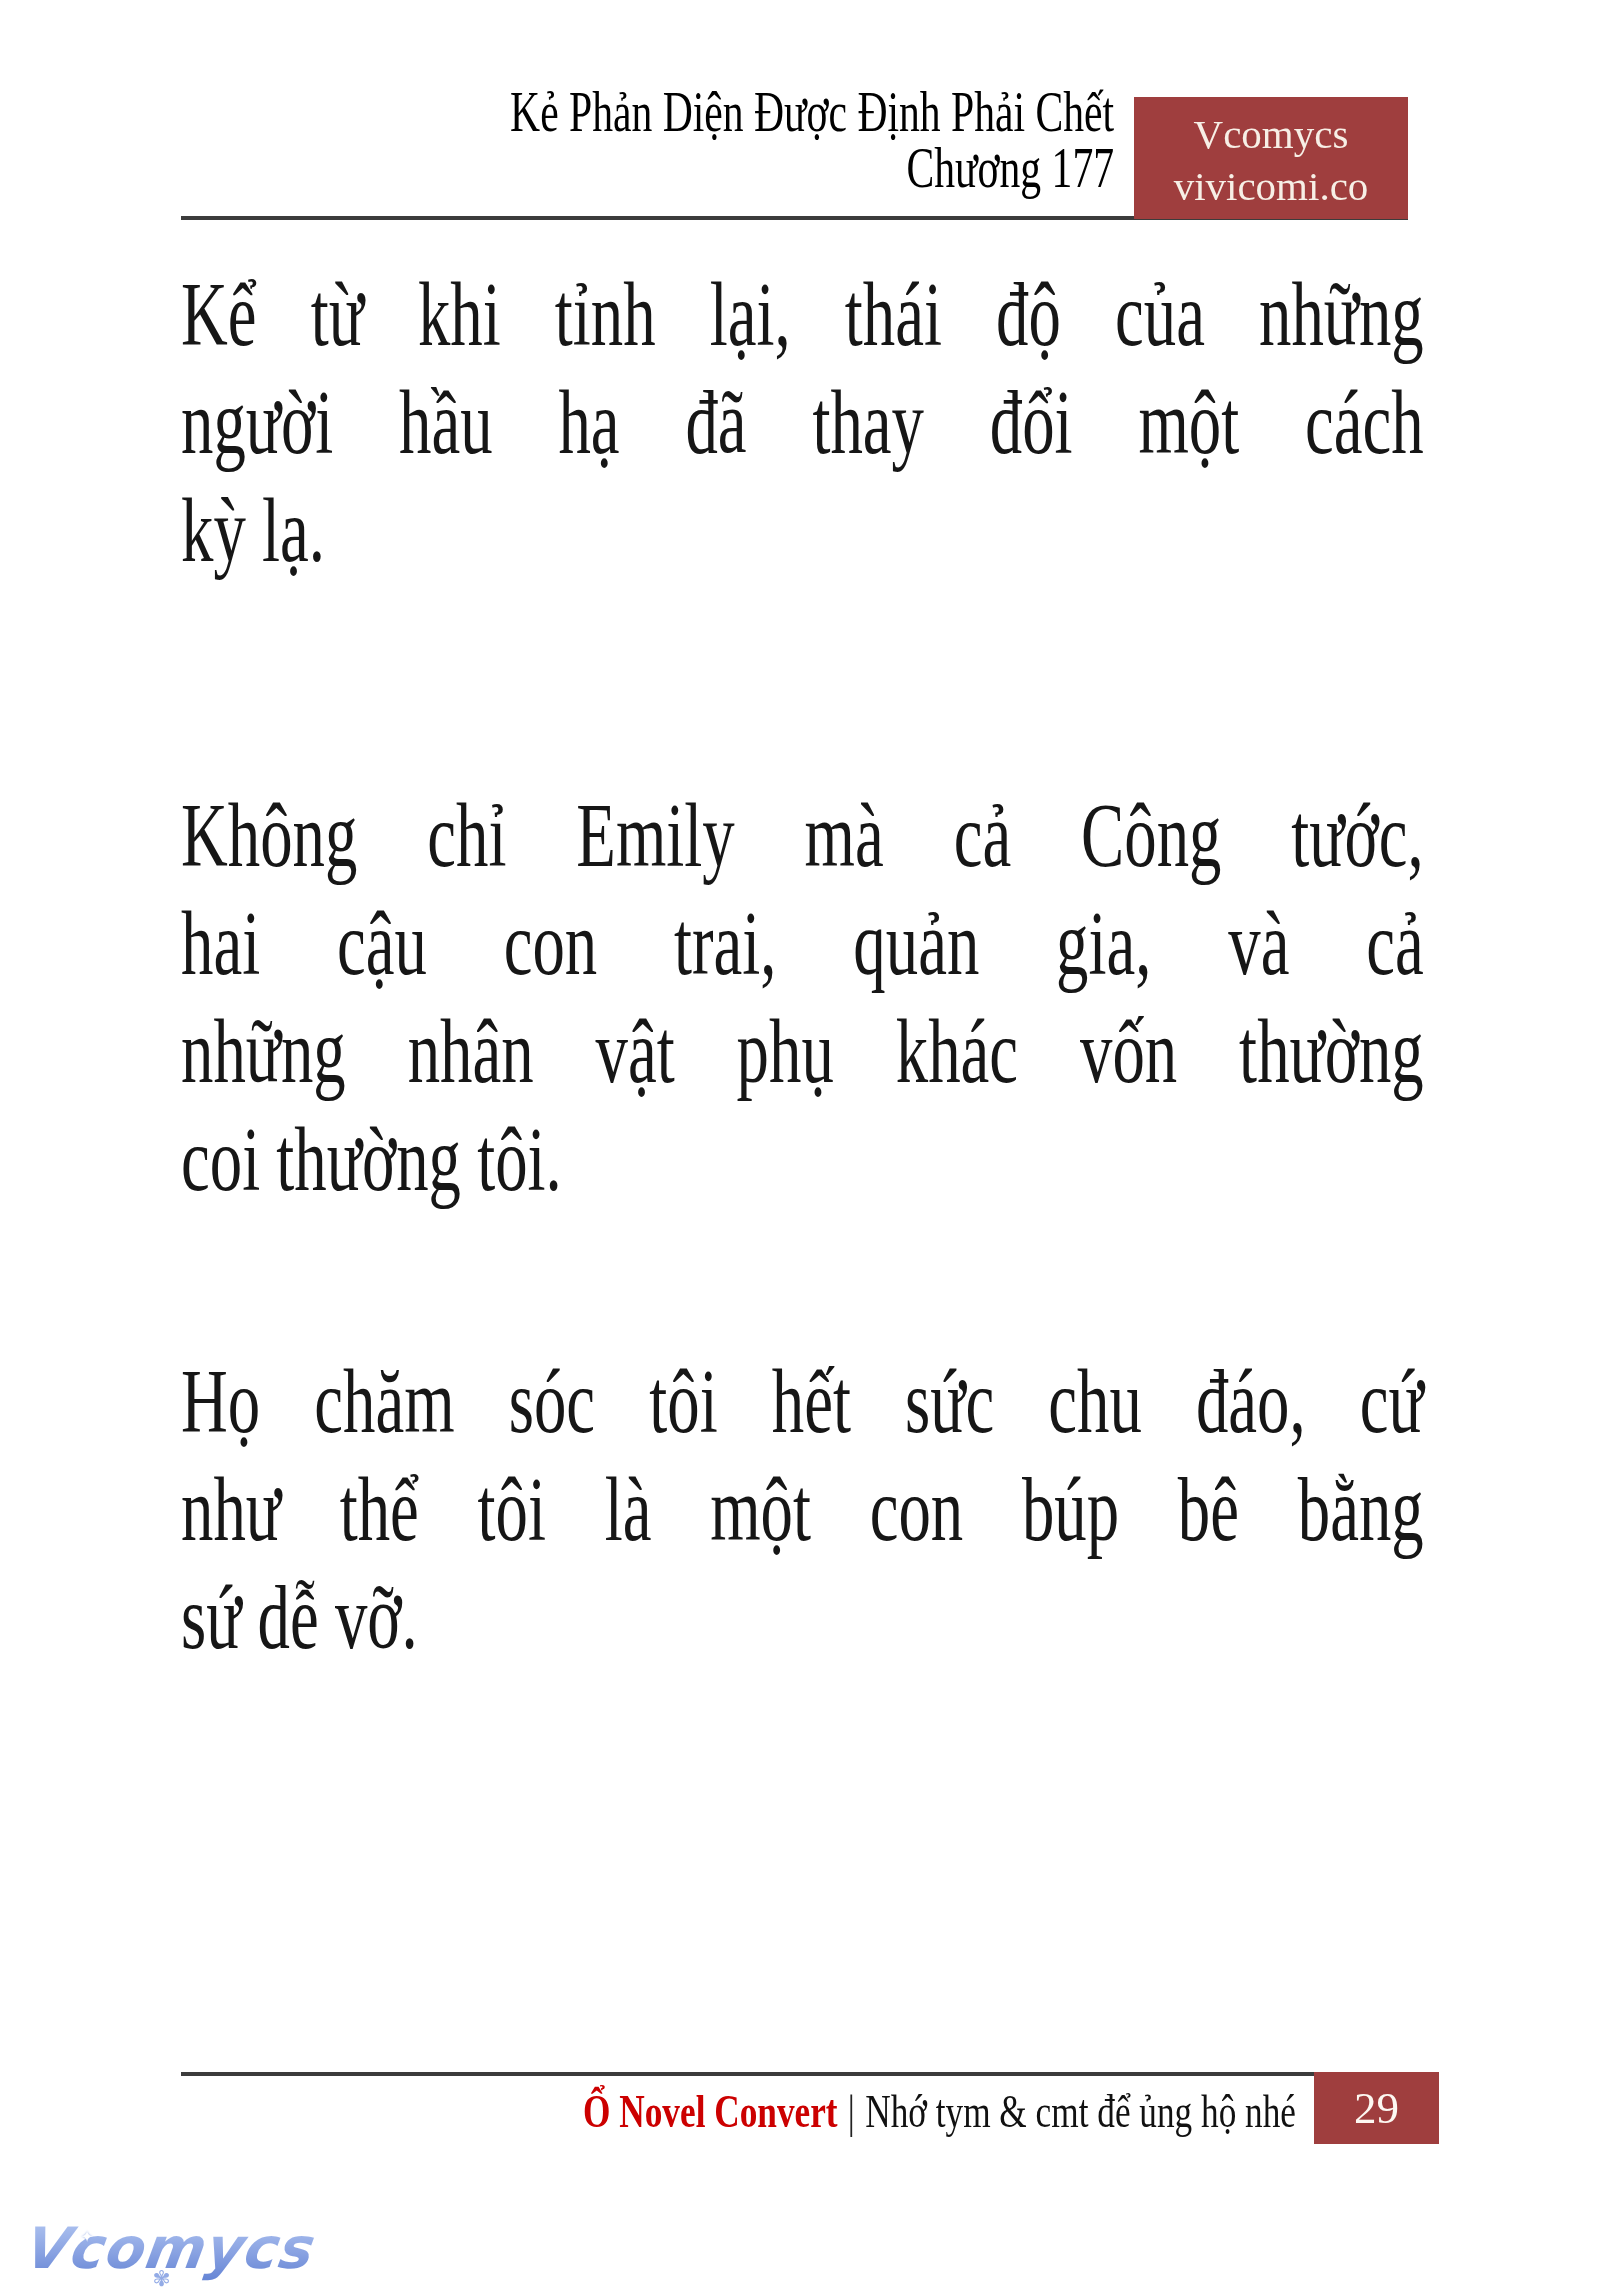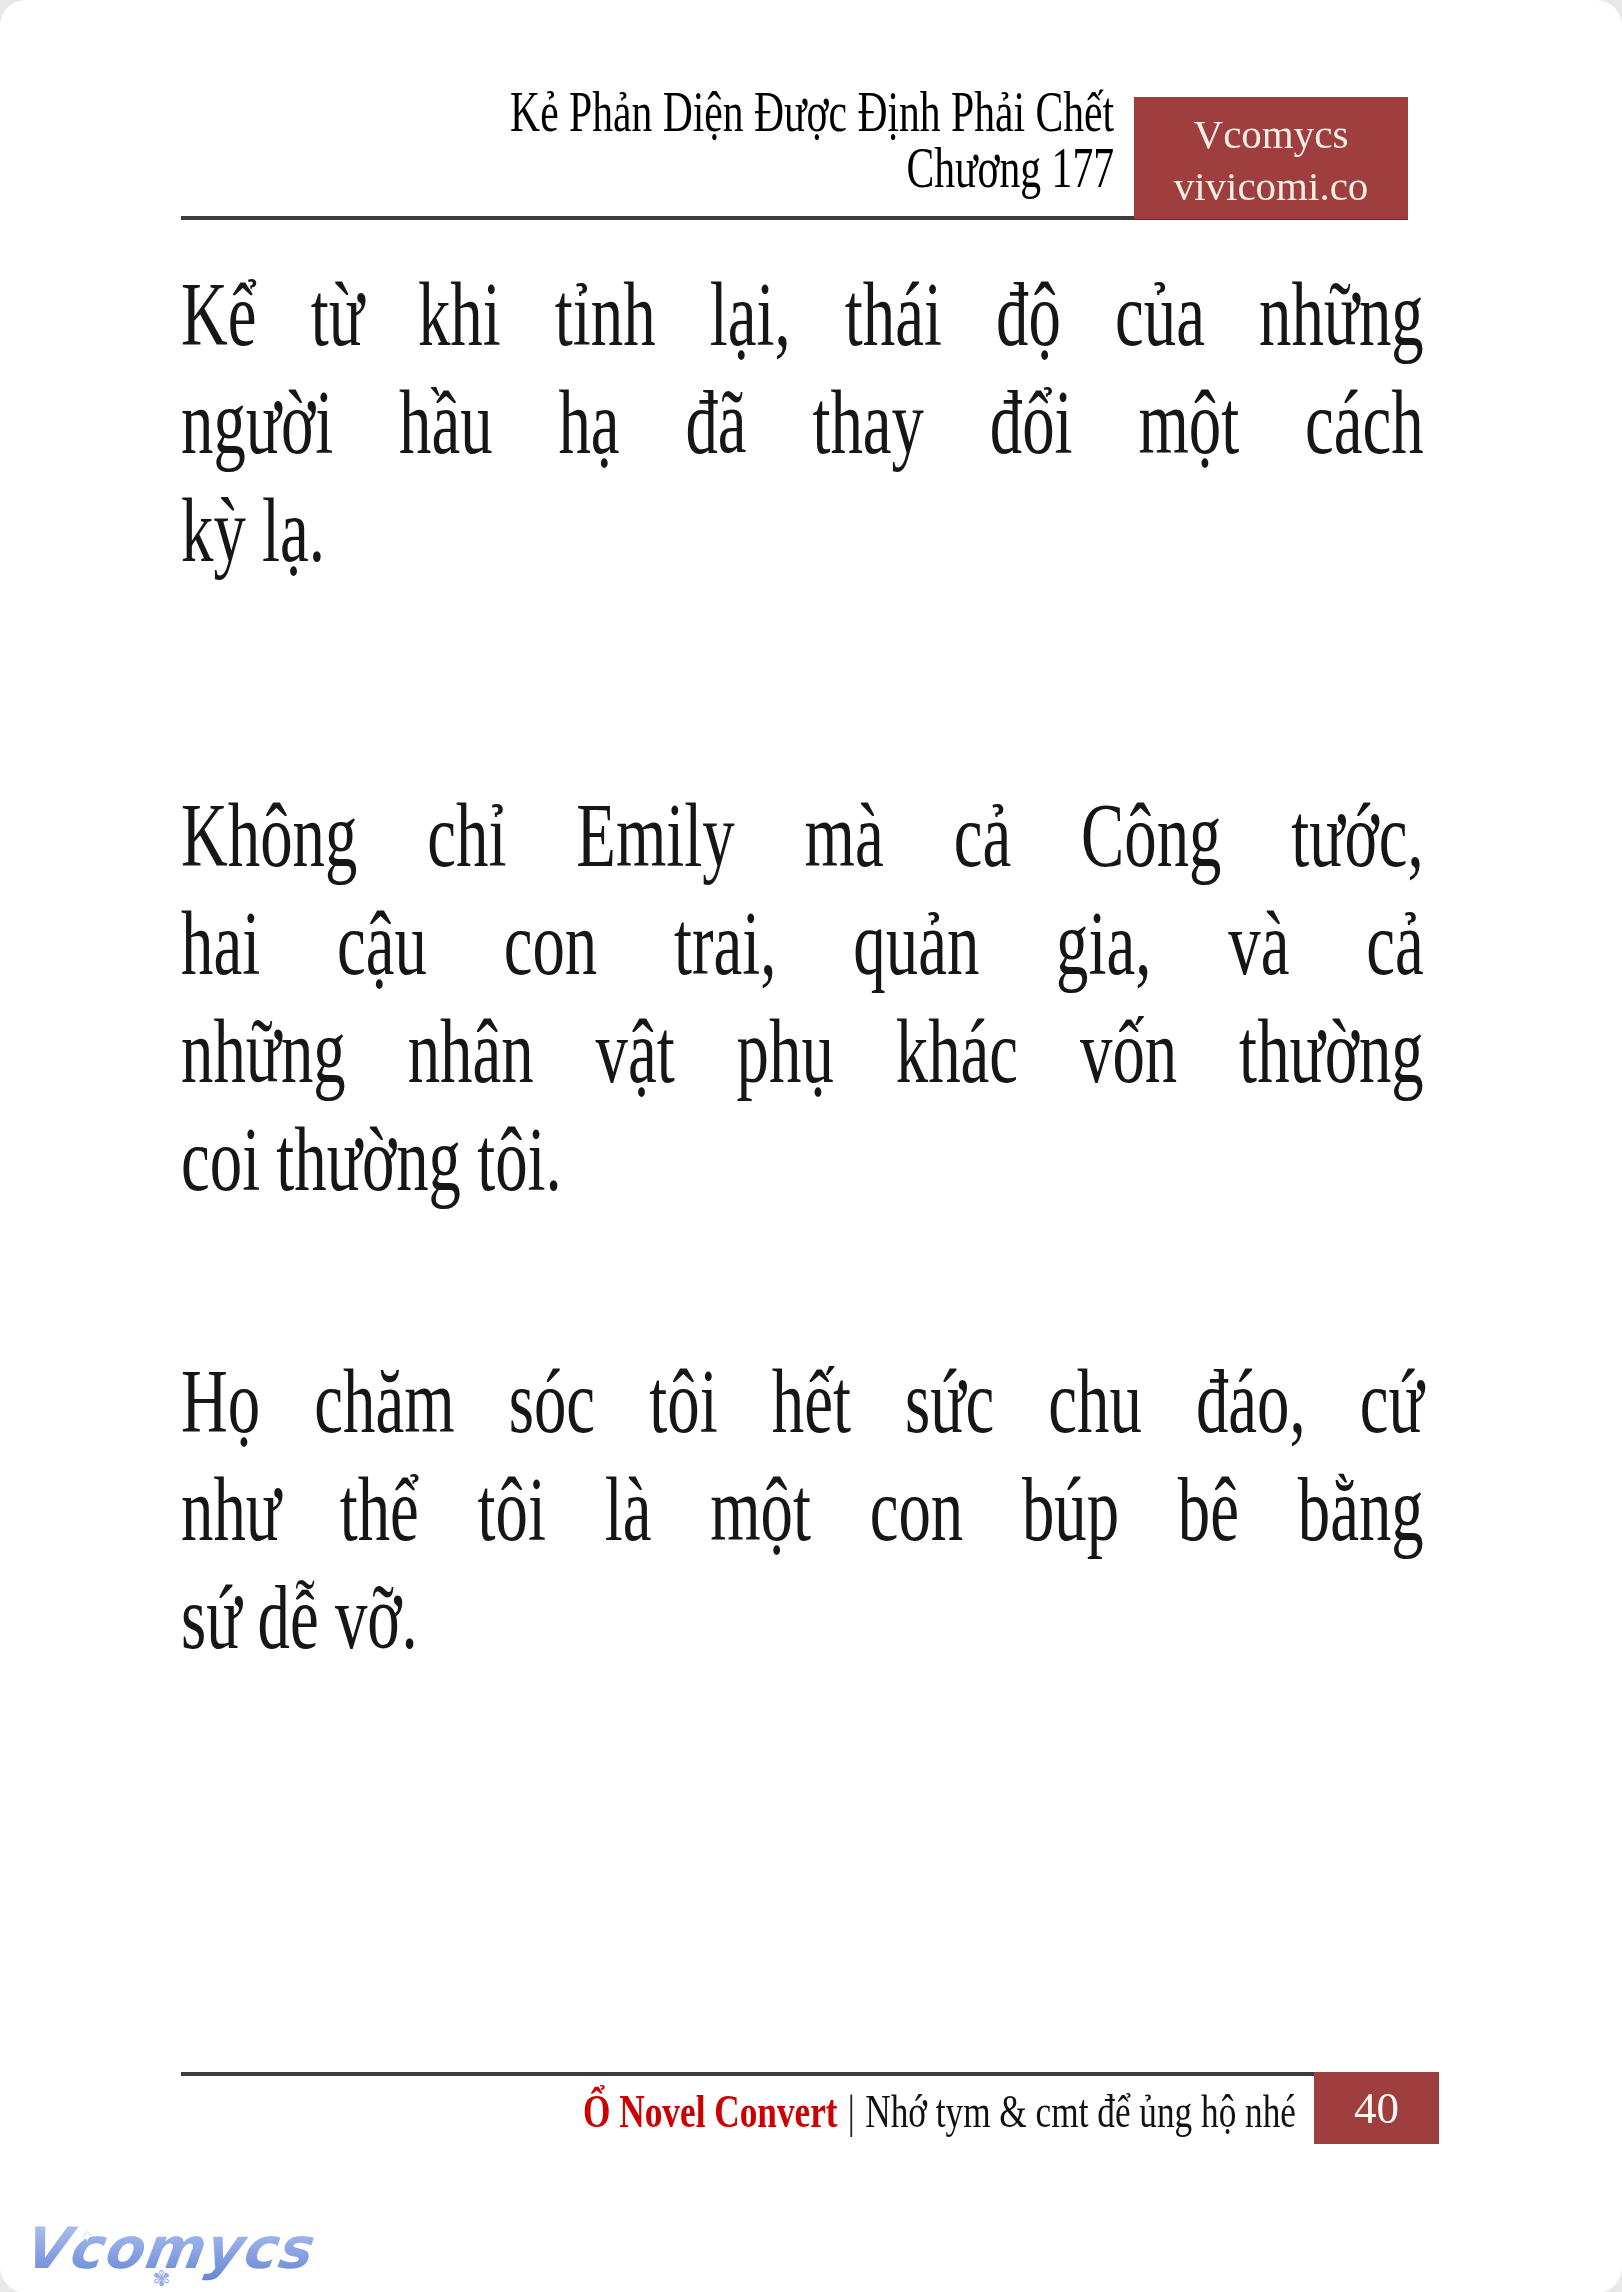--- a/index.html
+++ b/index.html
@@ -4,21 +4,20 @@
 <style>
   html,body{margin:0;padding:0;background:#e8e8e8;}
   .page{
     position:relative;
     width:1622px;height:2293px;
     background:#ffffff;
     overflow:hidden;
     font-family:"Liberation Serif","DejaVu Serif",serif;
     color:#161616;
     margin:0 auto;
-    border-radius:26px;
   }
   
   .header-title{
     position:absolute;top:84px;right:508px;width:1078px;
     text-align:right;
     font-size:57px;line-height:56px;color:#000;
     transform:scaleX(0.73);transform-origin:100% 0;
     white-space:nowrap;
   }
   .header-rule{
@@ -119,21 +118,21 @@
     <div class="tline j">Họ chăm sóc tôi hết sức chu đáo, cứ</div>
     <div class="tline j">như thể tôi là một con búp bê bằng</div>
     <div class="tline l">sứ dễ vỡ.</div>
   </div>
 
   <div class="footer-rule"></div>
   <div class="footer-credit">
     <span class="brand">Ổ Novel Convert</span><span class="sep">|</span><span>Nhớ tym &amp; cmt để ủng hộ nhé</span>
   </div>
   <div class="page-badge">
-    <span>40</span>
+    <span>29</span>
   </div>
 
   <div class="logo">
     <span class="logo-text">Vcomycs</span>
     <span class="sparkle">✦</span>
     <span class="rose">✾</span>
   </div>
 
 </div>
 

